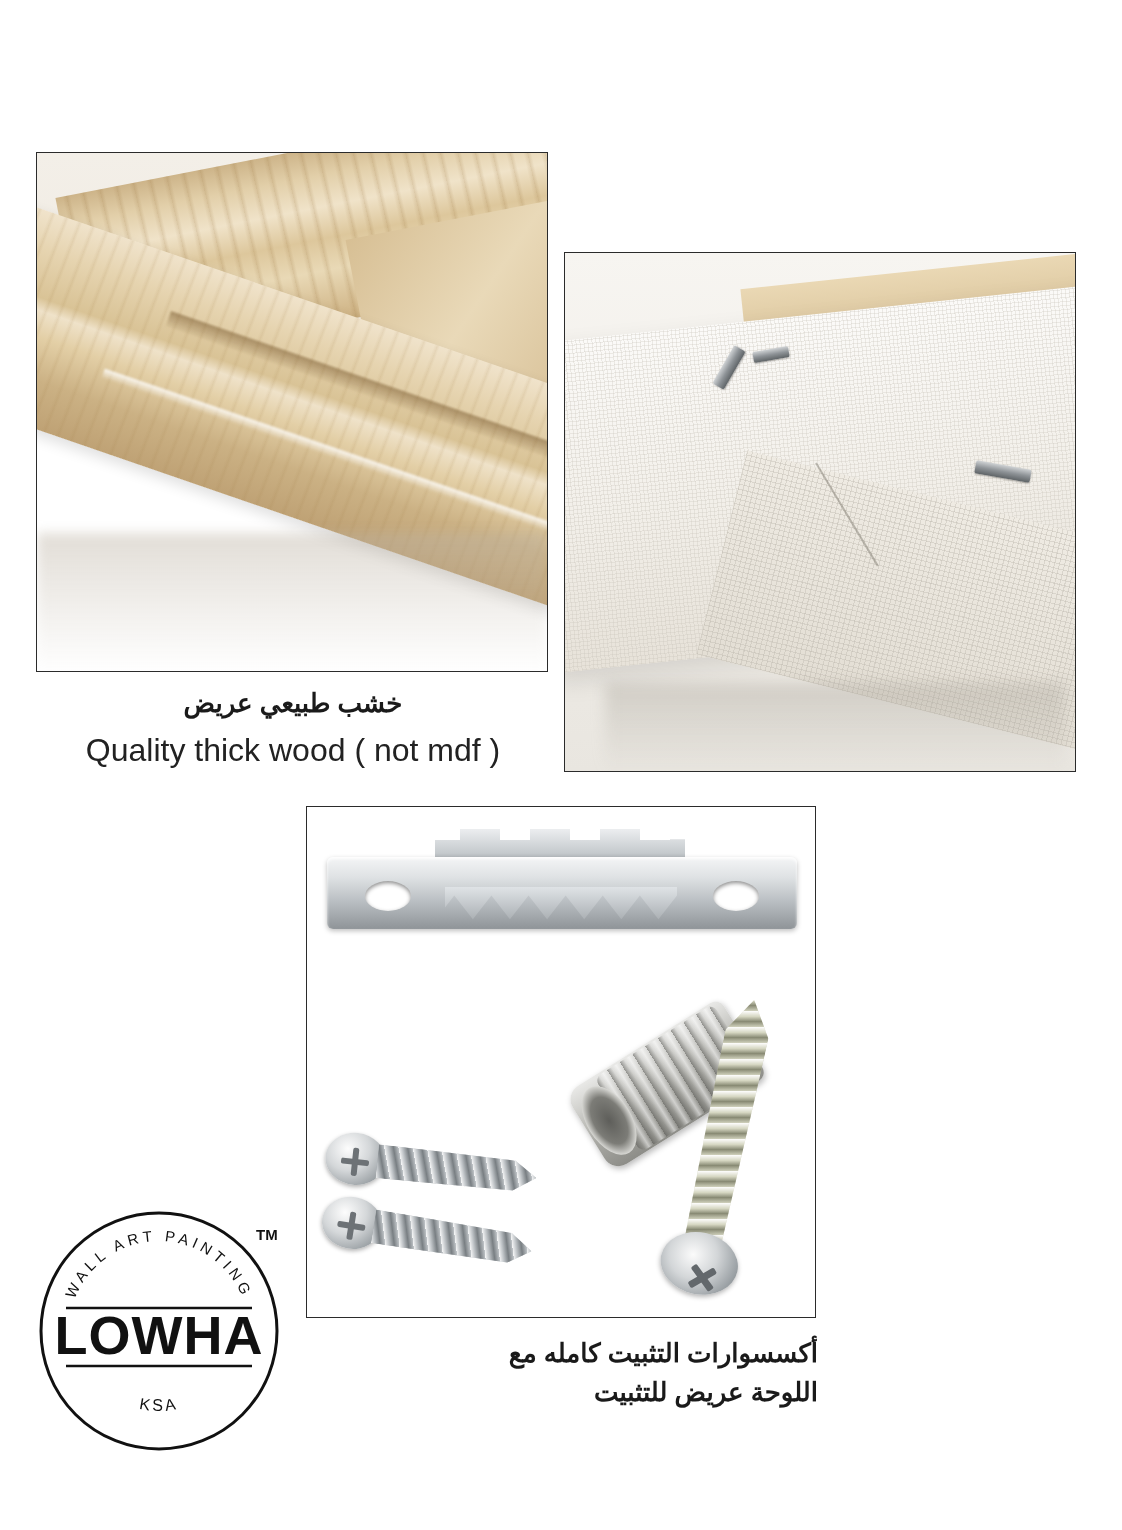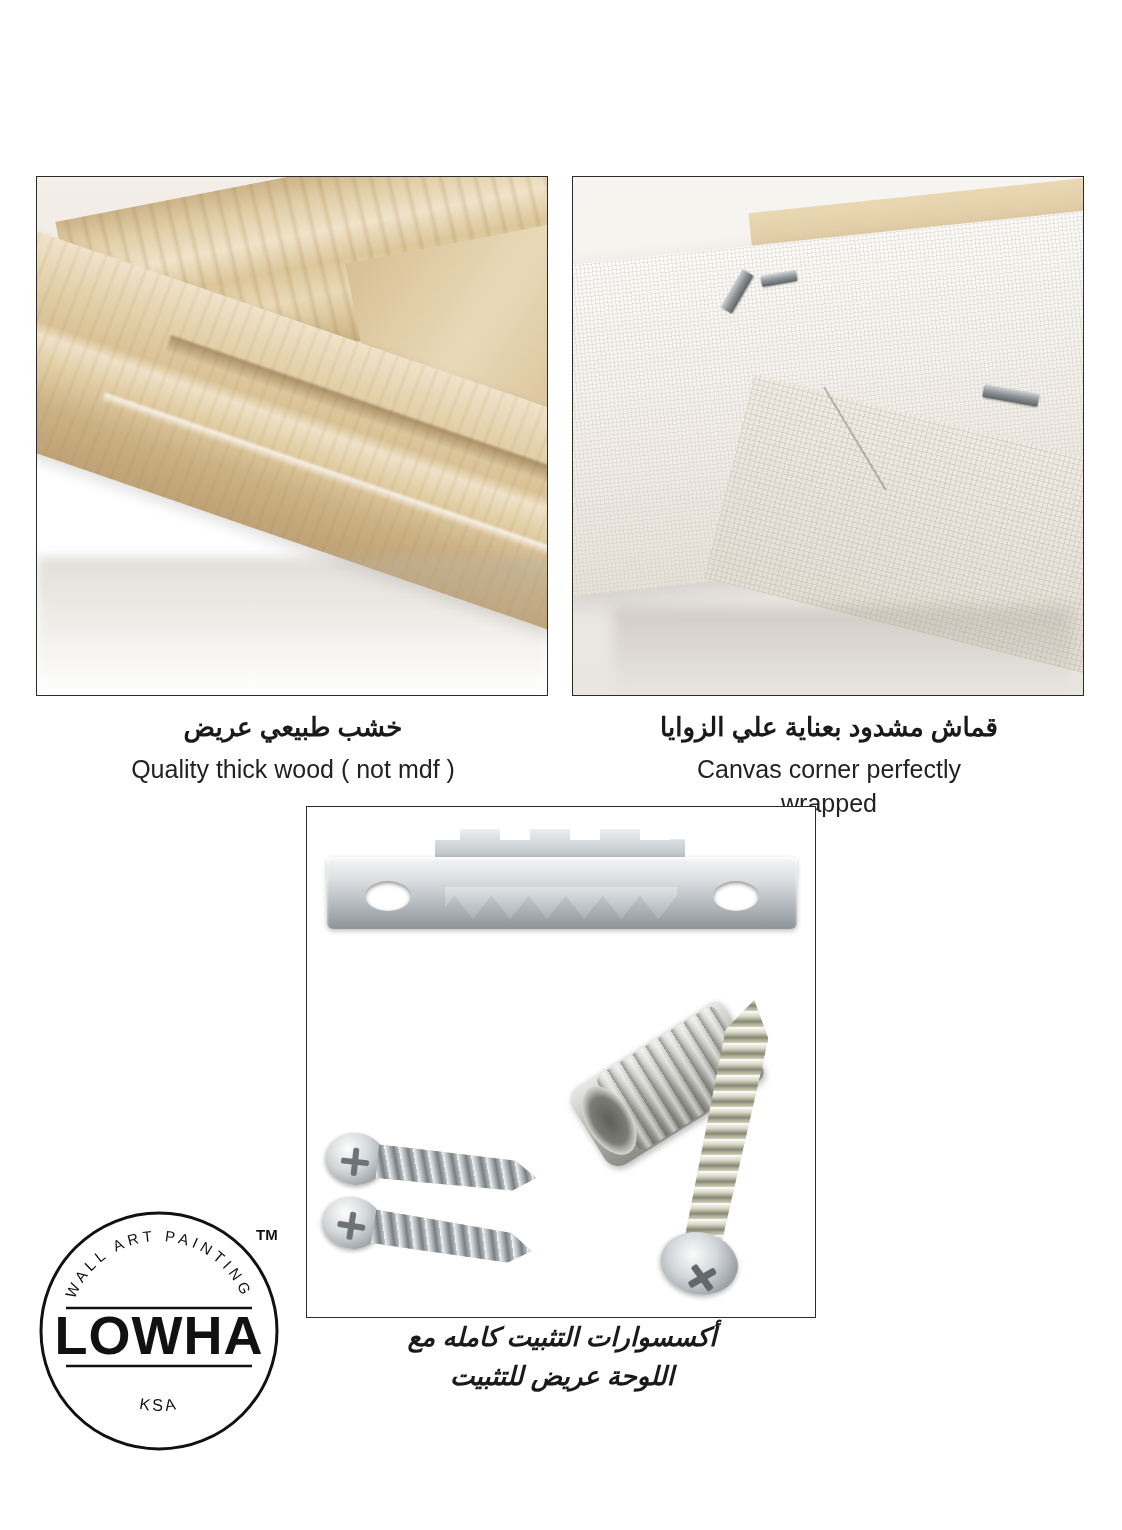--- a/index.html
+++ b/index.html
@@ -12,25 +12,26 @@
     height: 1530px;
     position: relative;
     font-family: "Liberation Sans", sans-serif;
     color: #1a1a1a;
     overflow: hidden;
   }
 
   
   .panels-row {
     position: absolute;
-    top: 176px;
+    top: 152px;
     left: 36px;
     width: 1050px;
     display: flex;
-    gap: 22px;
+    gap: 14px;
+    align-items: flex-end;
   }
   .panel {
     width: 514px;
   }
   .photo-frame {
     width: 512px;
     height: 520px;
     border: 1px solid #2b2b2b;
     box-sizing: border-box;
     overflow: hidden;
@@ -43,21 +44,21 @@
     line-height: 1.35;
   }
   .caption .ar {
     font-size: 26px;
     font-weight: bold;
     direction: rtl;
     display: block;
     letter-spacing: 0;
   }
   .caption .en {
-    font-size: 25px;
+    font-size: 32px;
     display: block;
     margin-top: 8px;
     color: #222;
   }
 
   
   .wood-bg {
     position: absolute;
     inset: 0;
     background:
@@ -224,26 +225,26 @@
   .hw-frame {
     width: 510px;
     height: 512px;
     border: 1px solid #2b2b2b;
     box-sizing: border-box;
     background: #ffffff;
     position: relative;
     overflow: hidden;
   }
   .hw-caption {
-    text-align: center;
+    margin-top: 16px;
+    text-align: right;
     direction: rtl;
     font-size: 26px;
     font-weight: bold;
     line-height: 1.5;
-    font-style: italic;
   }
 
   
   .hanger {
     position: absolute;
     left: 20px;
     top: 22px;
     width: 470px;
     height: 120px;
   }
@@ -455,25 +456,20 @@
       <div class="canvas-bg"></div>
       <div class="canvas-wood-strip"></div>
       <div class="canvas-body"></div>
       <div class="staple" style="left:142px; top:108px; transform:rotate(-60deg); width:44px;"></div>
       <div class="staple" style="left:188px; top:96px; transform:rotate(-10deg); width:36px; height:11px;"></div>
       <div class="staple" style="left:222px; top:232px; transform:rotate(16deg);"></div>
       <div class="staple" style="left:410px; top:212px; transform:rotate(10deg);"></div>
       <div class="canvas-front"></div>
       <div class="canvas-fold-line"></div>
       <div class="canvas-shadow"></div>
-    </div>
-    <div class="caption">
-      <span class="ar">قماش مشدود بعناية علي الزوايا</span>
-      <span class="en">Canvas corner perfectly</span>
-      <span class="en" style="margin-top:0">wrapped</span>
     </div>
   </div>
 </div>
 
 <div class="hardware-block">
   <div class="hw-frame">
 
     <div class="hanger">
       <div class="hanger-tabs"></div>
       <div class="hanger-plate"></div>

